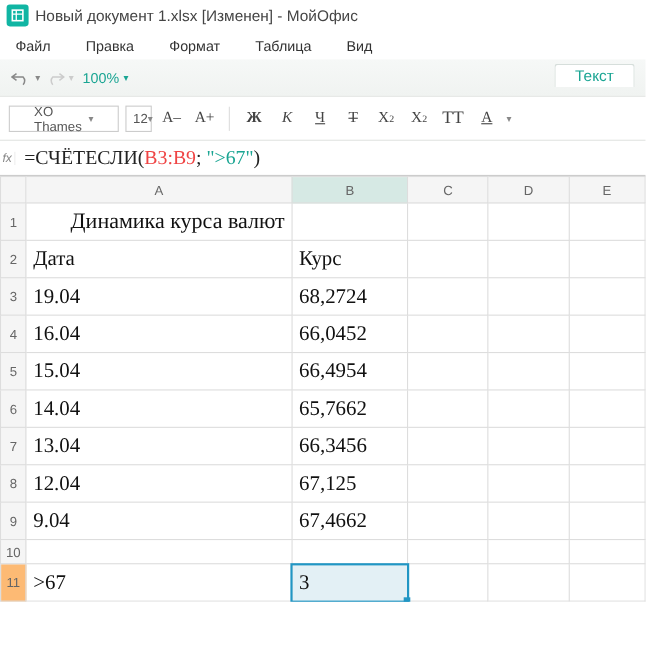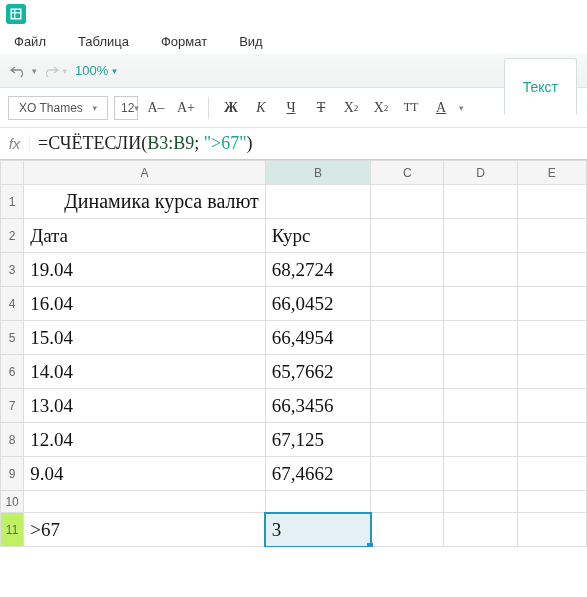--- a/index.html
+++ b/index.html
@@ -9,80 +9,82 @@
   .app-icon { width: 20px; height: 20px; background: #10b5a3; border-radius: 3px; display: flex; align-items: center; justify-content: center; margin-right: 6px; }
   .app-icon svg { width: 12px; height: 12px; }
   .title-text { font-size: 14px; color: #444; }
 
   .menubar { display: flex; gap: 12px; padding: 2px 4px; height: 26px; align-items: center; }
   .menu-item { padding: 4px 10px; font-size: 13px; color: #333; cursor: pointer; }
 
   .toolbar1 { display: flex; align-items: center; height: 34px; padding: 0 6px; background: linear-gradient(#f6f8f7,#f0f3f1); border-bottom: 1px solid #e2e4e1; position: relative; }
   .undo-btn, .redo-btn { width: 26px; height: 26px; display: flex; align-items: center; justify-content: center; cursor: pointer; }
   .zoom { margin-left: 8px; color: #1aa593; font-size: 13px; }
-  .context-tab { position: absolute; right: 10px; top: 4px; padding: 20px 18px; color: #1aa593; font-size: 14px; border: 1px solid #d6dedb; border-bottom: none; background: #fff; border-radius: 3px 3px 0 0; }
+  .context-tab { position: absolute; right: 10px; top: 4px; padding: 2px 18px; color: #1aa593; font-size: 14px; border: 1px solid #d6dedb; border-bottom: none; background: #fff; border-radius: 3px 3px 0 0; }
 
   .toolbar2 { display: flex; align-items: center; height: 40px; padding: 0 8px; gap: 6px; border-bottom: 1px solid #e2e4e1; background: #fff; font-size: 13px; color: #555;}
-  .font-name { width: 100px; height: 24px; border: 1px solid #ccc; display: flex; align-items: center; padding: 0 10px; font-size: 12px; justify-content: space-between; }
+  .font-name { width: 100px; height: 24px; border: 1px solid #ccc; display: flex; align-items: center; padding: 0 22px; font-size: 12px; justify-content: space-between; }
   .font-size { width: 24px; height: 24px; border: 1px solid #ccc; display: flex; align-items: center; padding: 0 6px; font-size: 12px; justify-content: space-between; }
   .chev { font-size: 9px; color: #888; }
   .tbtn { min-width: 24px; height: 24px; display: flex; align-items: center; justify-content: center; cursor: pointer; font-size: 14px; font-family: "Times New Roman", serif; color: #444; padding: 0 3px;}
   .tbtn.bold { font-weight: bold; }
   .tbtn.italic { font-style: italic; }
   .tbtn.under { text-decoration: underline; }
   .tbtn.strike { text-decoration: line-through; }
   .sep { width: 1px; height: 22px; background: #ddd; margin: 0 4px; }
   .font-color { display: flex; flex-direction: column; align-items: center; }
 
   .formula-bar { display: flex; align-items: center; height: 32px; border-bottom: 1px solid #ccc; }
-  .fx-label { width: 30px; text-align: center; font-style: italic; color: #888; font-size: 15px; border-right: 1px solid #eee; }
+  .fx-label { width: 14px; text-align: center; font-style: italic; color: #888; font-size: 11px; border-right: 1px solid #eee; }
   .formula-input { flex: 1; padding: 0 8px; font-family: "Times New Roman", serif; font-size: 18px; color: #222; }
   .formula-input .fname { color: #222; }
-  .formula-input .ref { color: #14532d; }
+  .formula-input .ref { color: #ef4444; }
   .formula-input .str { color: #1aa593; }
 
   .grid { display: table; border-collapse: collapse; }
   .grow { display: table-row; }
   .hcell, .rcell, .cell { display: table-cell; border: 1px solid #ddd; vertical-align: middle; }
   .corner { width: 28px; height: 24px; background: #f5f5f5; border: 1px solid #ddd; display: table-cell; }
   .hcell { height: 24px; background: #f5f5f5; text-align: center; font-size: 12px; color: #666; }
   .rcell { width: 28px; background: #f5f5f5; text-align: center; font-size: 12px; color: #666; }
   .c-a { width: 122px; }
   .c-b { width: 122px; }
   .c-c { width: 106px; }
   .c-d { width: 106px; }
   .c-e { width: 100px; }
   .cell { height: 34px; padding: 2px 6px; font-family: "Times New Roman", serif; font-size: 19px; color: #111; }
   .cell.title { font-size: 20px; white-space: nowrap; }
   .cell.hdr { font-size: 19px; }
   .cell.num { text-align: left; }
   .row10 .cell { height: 22px; }
   .hcell.sel { background: #d6e9e4; }
-  .rcell.sel { background: #bef264; }
+  .rcell.sel { background: #fdba74; }
   .cell.selected { background: #e3f0f5; outline: 2px solid #2196c4; outline-offset: -1px; position: relative; }
   .cell.selected::after { content:""; position:absolute; right:-3px; bottom:-3px; width:6px; height:6px; background:#2196c4; }
   sup, sub { font-size: 9px; }
 </style>
 </head>
 <body>
 
 <div class="titlebar">
   <div class="app-icon">
     <svg viewBox="0 0 10 10">
         <rect x="1" y="1" width="8" height="8" fill="none" stroke="#fff" stroke-width="1.2"></rect>
         <line x1="1" y1="4" x2="9" y2="4" stroke="#fff" stroke-width="1"></line>
         <line x1="4" y1="1" x2="4" y2="9" stroke="#fff" stroke-width="1"></line>
       </svg>
   </div>
+  <span class="title-text">Новый документ 1.xlsx [Изменен] - МойОфис</span>
 </div>
 
 <div class="menubar">
   <div class="menu-item">Файл</div>
+  <div class="menu-item">Правка</div>
+  <div class="menu-item">Формат</div>
   <div class="menu-item">Таблица</div>
-  <div class="menu-item">Формат</div>
   <div class="menu-item">Вид</div>
 </div>
 
 <div class="toolbar1">
   <div class="undo-btn">
     <svg width="18" height="14" viewBox="0 0 18 14">
         <path d="M5 3 L1 6 L5 9 M1 6 H11 A5 5 0 0 1 11 13" fill="none" stroke="#888" stroke-width="1.4"></path>
       </svg>
   </div>
   <span class="chev">▾</span>
@@ -114,21 +116,21 @@
   <div class="tbtn under">Ч</div>
   <div class="tbtn strike">Т</div>
   <div class="tbtn">
       <span>X</span>
       <sup>2</sup>
     </div>
   <div class="tbtn">
       <span>X</span>
       <sub>2</sub>
     </div>
-  <div class="tbtn" style="font-size:12px;">ТТ</div>
+  <div class="tbtn" style="font-size:16px;">ТТ</div>
   <div class="tbtn font-color">
     <span style="text-decoration:underline;">А</span>
   </div>
   <span class="chev">▾</span>
 </div>
 
 <div class="formula-bar">
   <div class="fx-label">fx</div>
   <div class="formula-input">
     <span>=</span><span class="fname">СЧЁТЕСЛИ</span><span>(</span><span class="ref">B3:B9</span><span>; </span><span class="str">"&gt;67"</span><span>)</span>

